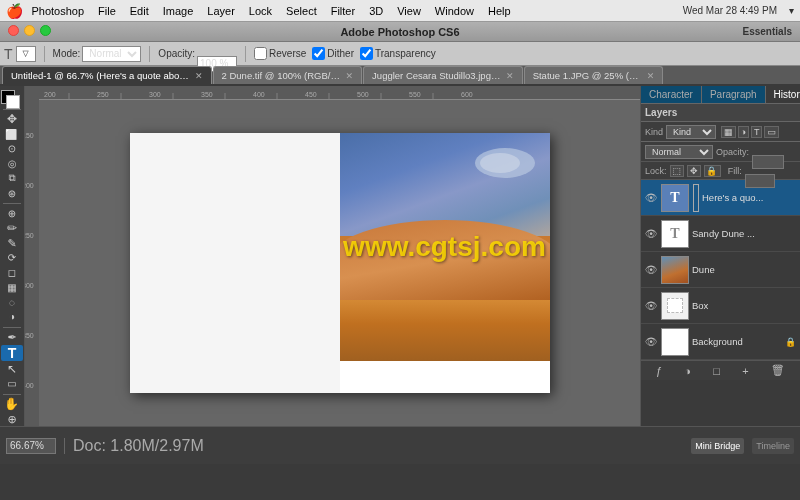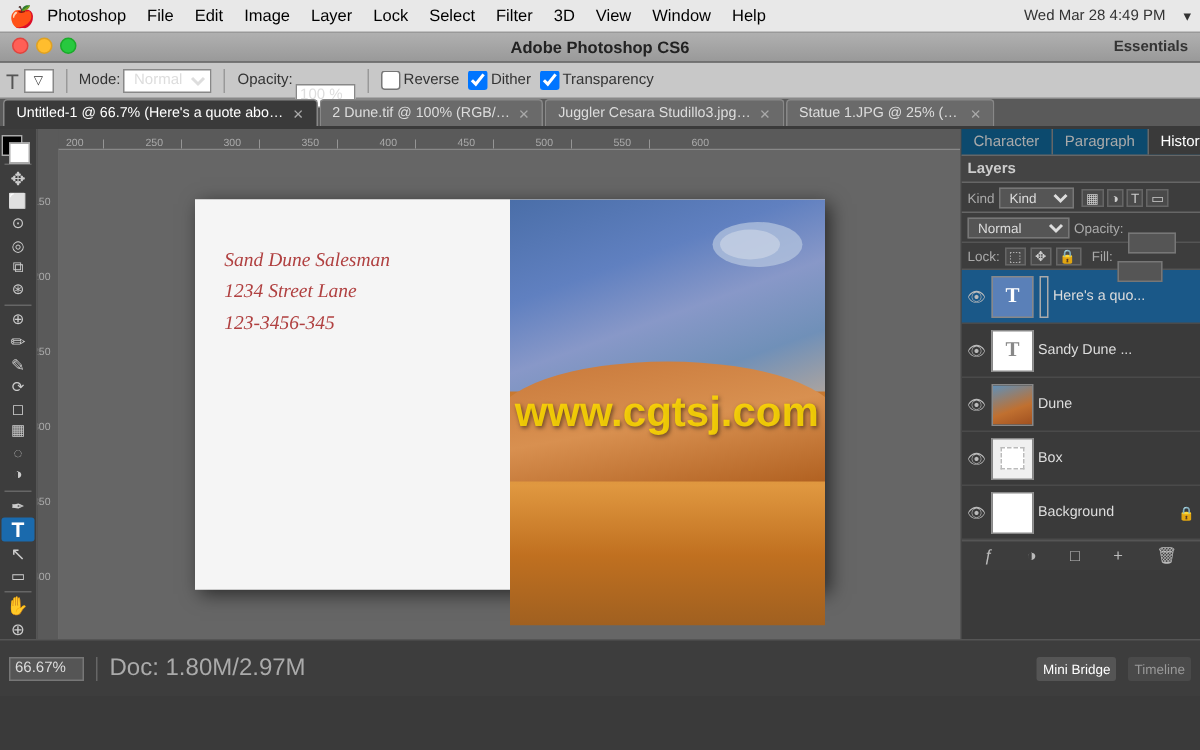--- a/index.html
+++ b/index.html
@@ -233,21 +233,21 @@
       line-height: 1.6;
     }
     .doc-quote {
       font-family: serif;
       font-size: 12px;
       font-style: italic;
       color: #c0504d;
     }
     #doc-right {
       width: 210px;
-      height: 284px;
+      height: 228px;
       position: relative;
       overflow: hidden;
     }
     .watermark {
       position: absolute;
       top: 50%;
       left: 50%;
       transform: translate(-50%, -50%);
       font-size: 28px;
       font-weight: bold;
@@ -626,25 +626,20 @@
           <text x="2" y="270" transform="rotate(-90,7,280)">400</text>
         </g>
       </svg>
     </div>
 
     <div class="canvas-content">
       <div id="document">
 
         <div id="doc-left">
           <div>
-            <div class="doc-subtitle">
-              <span>Sand Dune Salesman</span><br>
-              <span>1234 Street Lane</span><br>
-              <span>123-3456-345</span>
-            </div>
           </div>
         </div>
 
         <div id="doc-right">
           <div class="dune-sky"></div>
           <div class="dune-sand"></div>
           <div class="dune-curve"></div>
           <div class="cloud1"></div>
           <div class="cloud2"></div>
           <div class="watermark">www.cgtsj.com</div>

